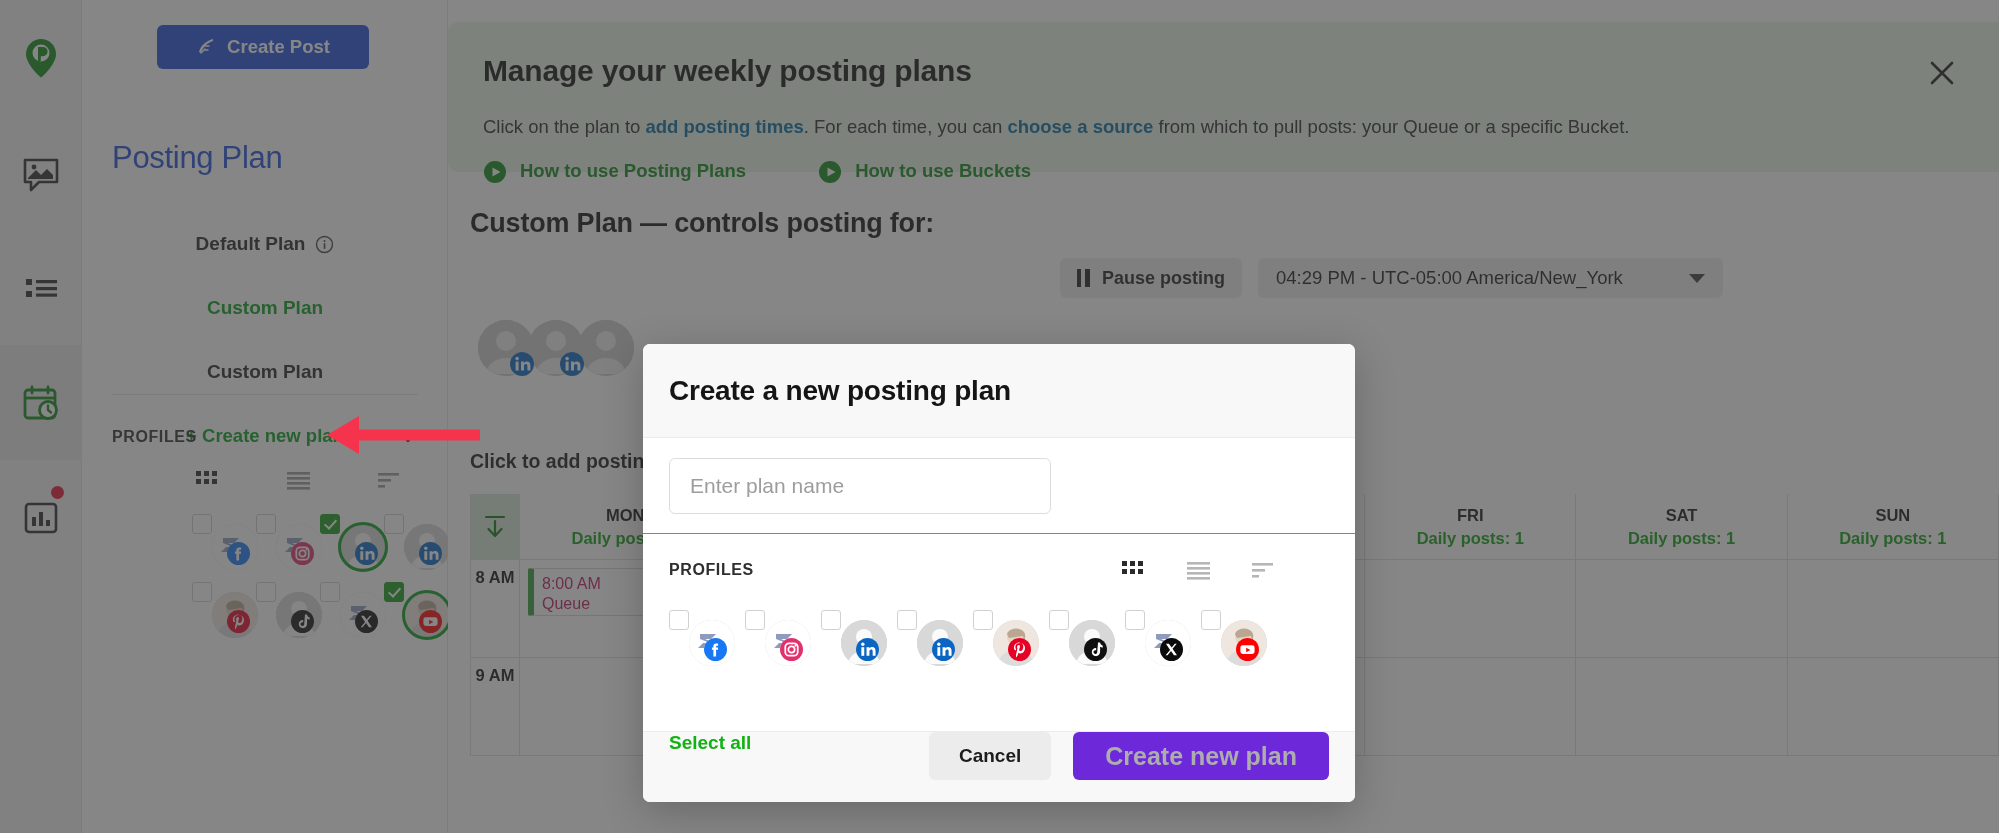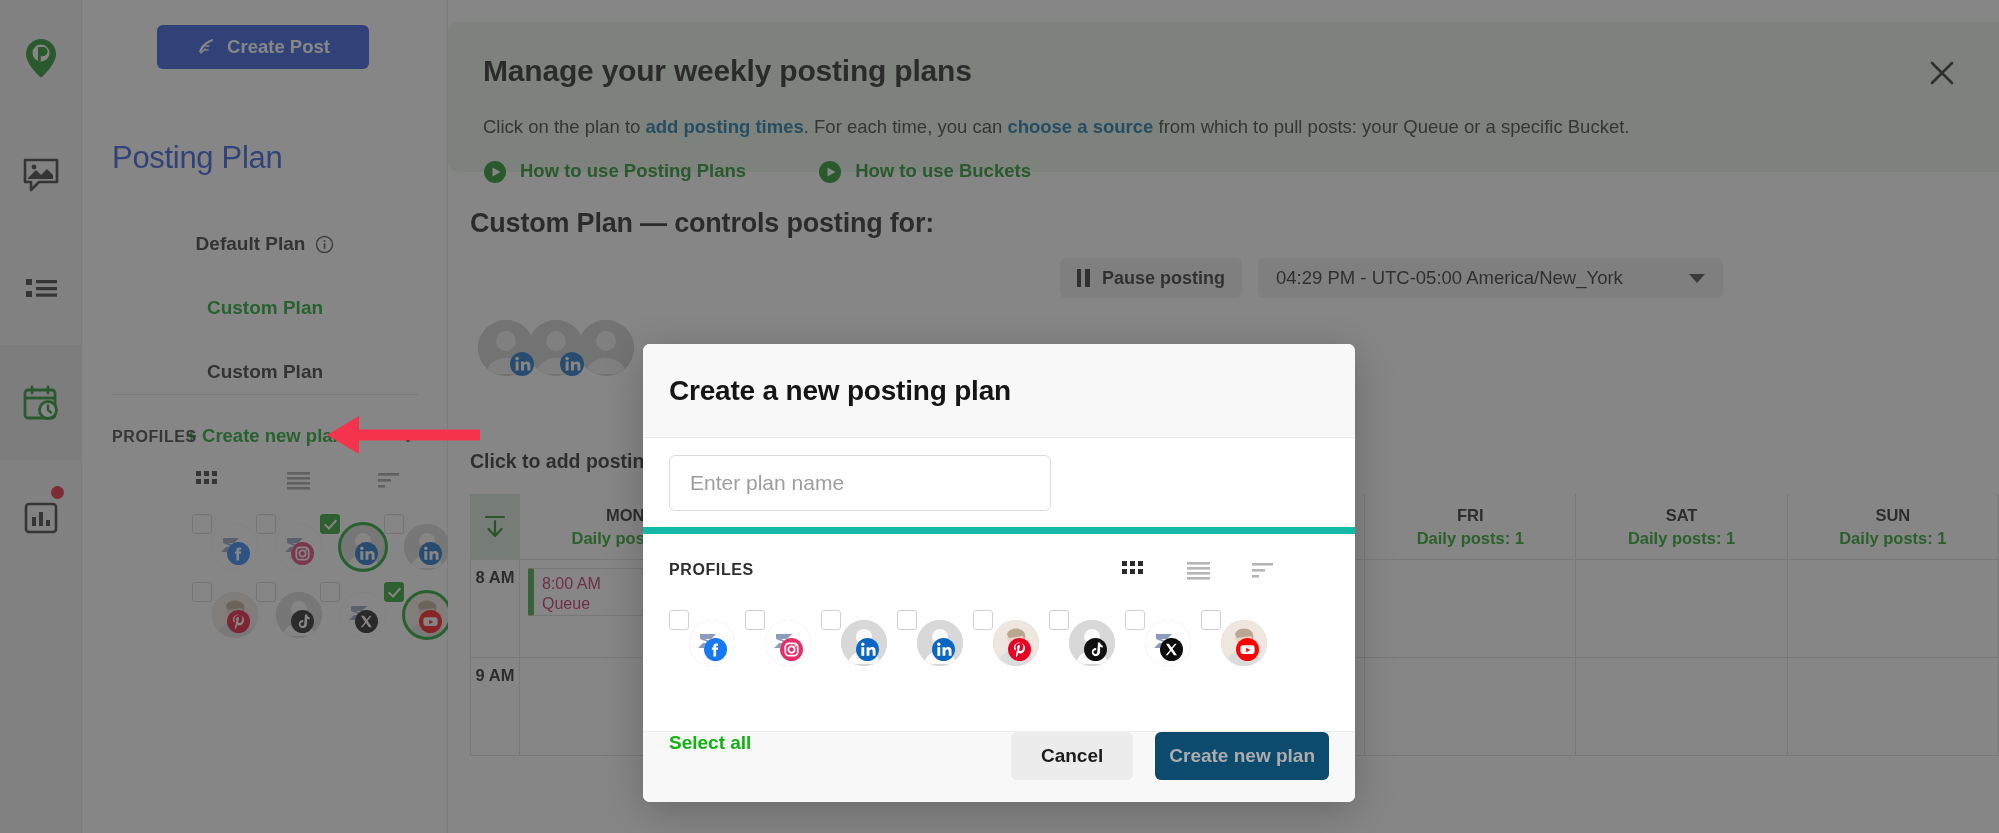--- a/index.html
+++ b/index.html
@@ -184,21 +184,21 @@
     box-shadow: 0 10px 40px rgba(0,0,0,0.22);
     display: flex; flex-direction: column; overflow: hidden;
   }
   .modal-head {
     height: 94px; background: #f8f8f8; border-bottom: 1px solid #ececec;
     display: flex; align-items: center; padding: 0 26px;
   }
   .modal-title { font-size: 28px; font-weight: bold; color: #151515; letter-spacing: -0.2px; }
   .modal-body-top {
     height: 96px; display: flex; align-items: center; padding: 0 26px;
-    border-bottom: 7px solid #14b8a6; background: #fff;
+    border-bottom: 1px solid #14b8a6; background: #fff;
   }
   .plan-input {
     width: 382px; height: 56px; border: 1px solid #dcdcdc; border-radius: 6px;
     padding: 0 20px; font-size: 21px; color: #1a1a1a; background: #fff;
     font-family: "Liberation Sans", sans-serif;
   }
   .plan-input::placeholder { color: #9d9d9d; }
   .modal-profiles { flex: 1; background: #fff; padding: 24px 26px 0 26px; }
   .mp-head { display: flex; align-items: center; justify-content: space-between; }
   .mp-label { font-size: 16px; font-weight: bold; color: #2e2e2e; letter-spacing: 0.6px; }
@@ -210,22 +210,22 @@
     display: flex; align-items: flex-start; justify-content: space-between; padding: 0 26px;
   }
   .select-all { font-size: 19px; font-weight: bold; color: #11b211; cursor: pointer; }
   .foot-btns { display: flex; gap: 22px; align-items: center; }
   .btn-cancel {
     height: 48px; padding: 0 30px; border-radius: 6px; background: #ececec; border: none;
     font-size: 19px; font-weight: bold; color: #1c1c1c; cursor: pointer;
     font-family: "Liberation Sans", sans-serif;
   }
   .btn-create {
-    height: 48px; padding: 0 14px; border-radius: 6px; background: #0c4a6e; border: none;
-    font-size: 19px; font-weight: bold; color: #adadad; cursor: default;
+    height: 48px; padding: 0 32px; border-radius: 6px; background: #6d28d9; border: none;
+    font-size: 25px; font-weight: bold; color: #adadad; cursor: default;
     font-family: "Liberation Sans", sans-serif;
   }
 </style>
 </head>
 <body>
 
 <div id="root">
 
   <div class="app-layer">
 

